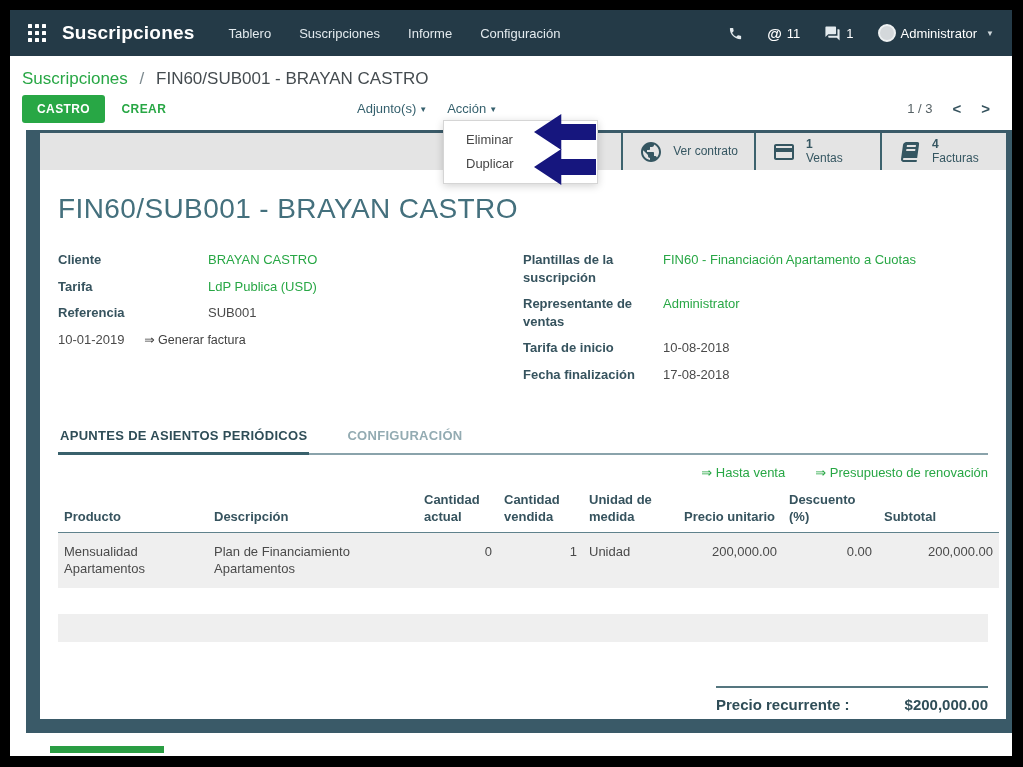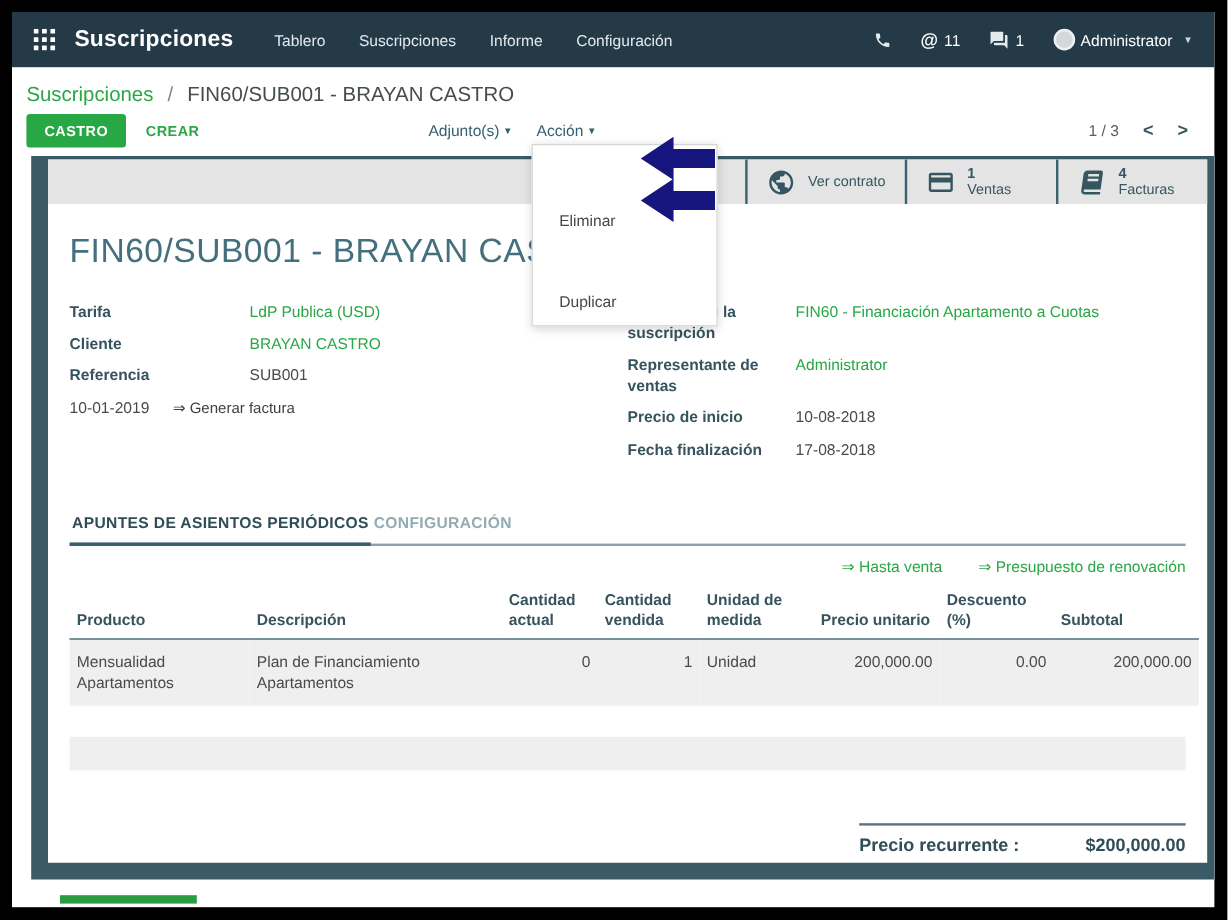--- a/index.html
+++ b/index.html
@@ -50,39 +50,39 @@
   .fields { display: flex; }
   .fgroup { width: 50%; padding-right: 20px; }
   .frow { display: flex; margin-bottom: 9px; font-size: 13px; line-height: 1.35; }
   .flabel { width: 150px; min-width: 150px; font-weight: bold; color: #36535e; padding-right: 12px; }
   .fgroup.right .flabel { width: 140px; min-width: 140px; }
   .fvalue { color: #4a4a4a; }
   a.fvalue.link { color: #28a745; text-decoration: none; cursor: pointer; }
   .inline-action { color: #404040; font-size: 12.5px; margin-left: 16px; text-decoration: none; cursor: pointer; }
 
   
-  .tabs { margin-top: 36px; border-bottom: 2px solid #8aa3ab; display: flex; }
+  .tabs { margin-top: 36px; border-bottom: 2px solid #8aa3ab; display: flex; gap: 36px; }
   .tab { font-size: 13px; font-weight: bold; padding: 0 2px 9px; letter-spacing: .3px; cursor: pointer; }
   .tab.active { color: #2f4d57; border-bottom: 3px solid #39616c; margin-bottom: -2px; }
   .tab.inactive { color: #93abb2; }
 
   .links-row { display: flex; justify-content: flex-end; gap: 30px; margin: 10px 0 0; font-size: 13px; }
   .links-row a { color: #28a745; text-decoration: none; cursor: pointer; }
 
   
   table { width: 100%; border-collapse: collapse; table-layout: fixed; font-size: 13px; margin-top: 8px; }
   th { color: #36535e; font-weight: bold; text-align: left; vertical-align: bottom; padding: 4px 6px 7px; border-bottom: 1px solid #5f828c; line-height: 1.25; }
   td { padding: 10px 6px; color: #4a4a4a; background: #efefef; vertical-align: top; line-height: 1.35; }
   .num { text-align: right; }
   .empty-row { height: 28px; background: #efefef; margin-top: 26px; }
   .total { margin: 44px 0 0 auto; width: 272px; border-top: 2px solid #55767f; padding-top: 8px; display: flex; justify-content: space-between; font-size: 15px; font-weight: bold; color: #2f4d57; }
 
   
   .dropdown-menu { position: absolute; left: 433px; top: 110px; width: 155px; background: #fff; border: 1px solid #d5d5d5; box-shadow: 0 2px 8px rgba(0,0,0,.18); padding: 7px 0; z-index: 5; }
-  .dd-item { padding: 4px 10px 5px 22px; font-size: 13px; color: #474747; cursor: pointer; margin-top: 44px; }
+  .dd-item { padding: 4px 10px 5px 22px; font-size: 13px; color: #474747; cursor: pointer; }
   .annot-arrow { position: absolute; width: 62px; height: 36px; background: #16167e; z-index: 6;
     clip-path: polygon(0 50%, 44% 0, 44% 28%, 100% 28%, 100% 72%, 44% 72%, 44% 100%); }
   .arrow1 { left: 524px; top: 104px; }
   .arrow2 { left: 524px; top: 139px; }
 
   .progress-bar { position: absolute; left: 40px; top: 736px; width: 114px; height: 7px; background: #2a9d43; }
 </style>
 </head>
 <body>
 
@@ -187,26 +187,26 @@
           </span>
         </button>
       </div>
 
       <div class="sheet">
         <h1>FIN60/SUB001 - BRAYAN CASTRO</h1>
 
         <div class="fields">
           <div class="fgroup left">
             <div class="frow">
+              <span class="flabel">Cliente</span>
+              <a class="fvalue link">BRAYAN CASTRO</a>
+            </div>
+            <div class="frow">
               <span class="flabel">Tarifa</span>
               <a class="fvalue link">LdP Publica (USD)</a>
-            </div>
-            <div class="frow">
-              <span class="flabel">Cliente</span>
-              <a class="fvalue link">BRAYAN CASTRO</a>
             </div>
             <div class="frow">
               <span class="flabel">Referencia</span>
               <span class="fvalue">SUB001</span>
             </div>
             <div class="frow">
               <span class="fvalue">
                 <span>10-01-2019</span>
                 <a class="inline-action">⇒ Generar factura</a>
               </span>
@@ -215,21 +215,21 @@
           <div class="fgroup right">
             <div class="frow">
               <span class="flabel">Plantillas de la suscripción</span>
               <a class="fvalue link">FIN60 - Financiación Apartamento a Cuotas</a>
             </div>
             <div class="frow">
               <span class="flabel">Representante de ventas</span>
               <a class="fvalue link">Administrator</a>
             </div>
             <div class="frow">
-              <span class="flabel">Precio de inicio</span>
+              <span class="flabel">Tarifa de inicio</span>
               <span class="fvalue">10-08-2018</span>
             </div>
             <div class="frow">
               <span class="flabel">Fecha finalización</span>
               <span class="fvalue">17-08-2018</span>
             </div>
           </div>
         </div>
 
         <div class="tabs">

